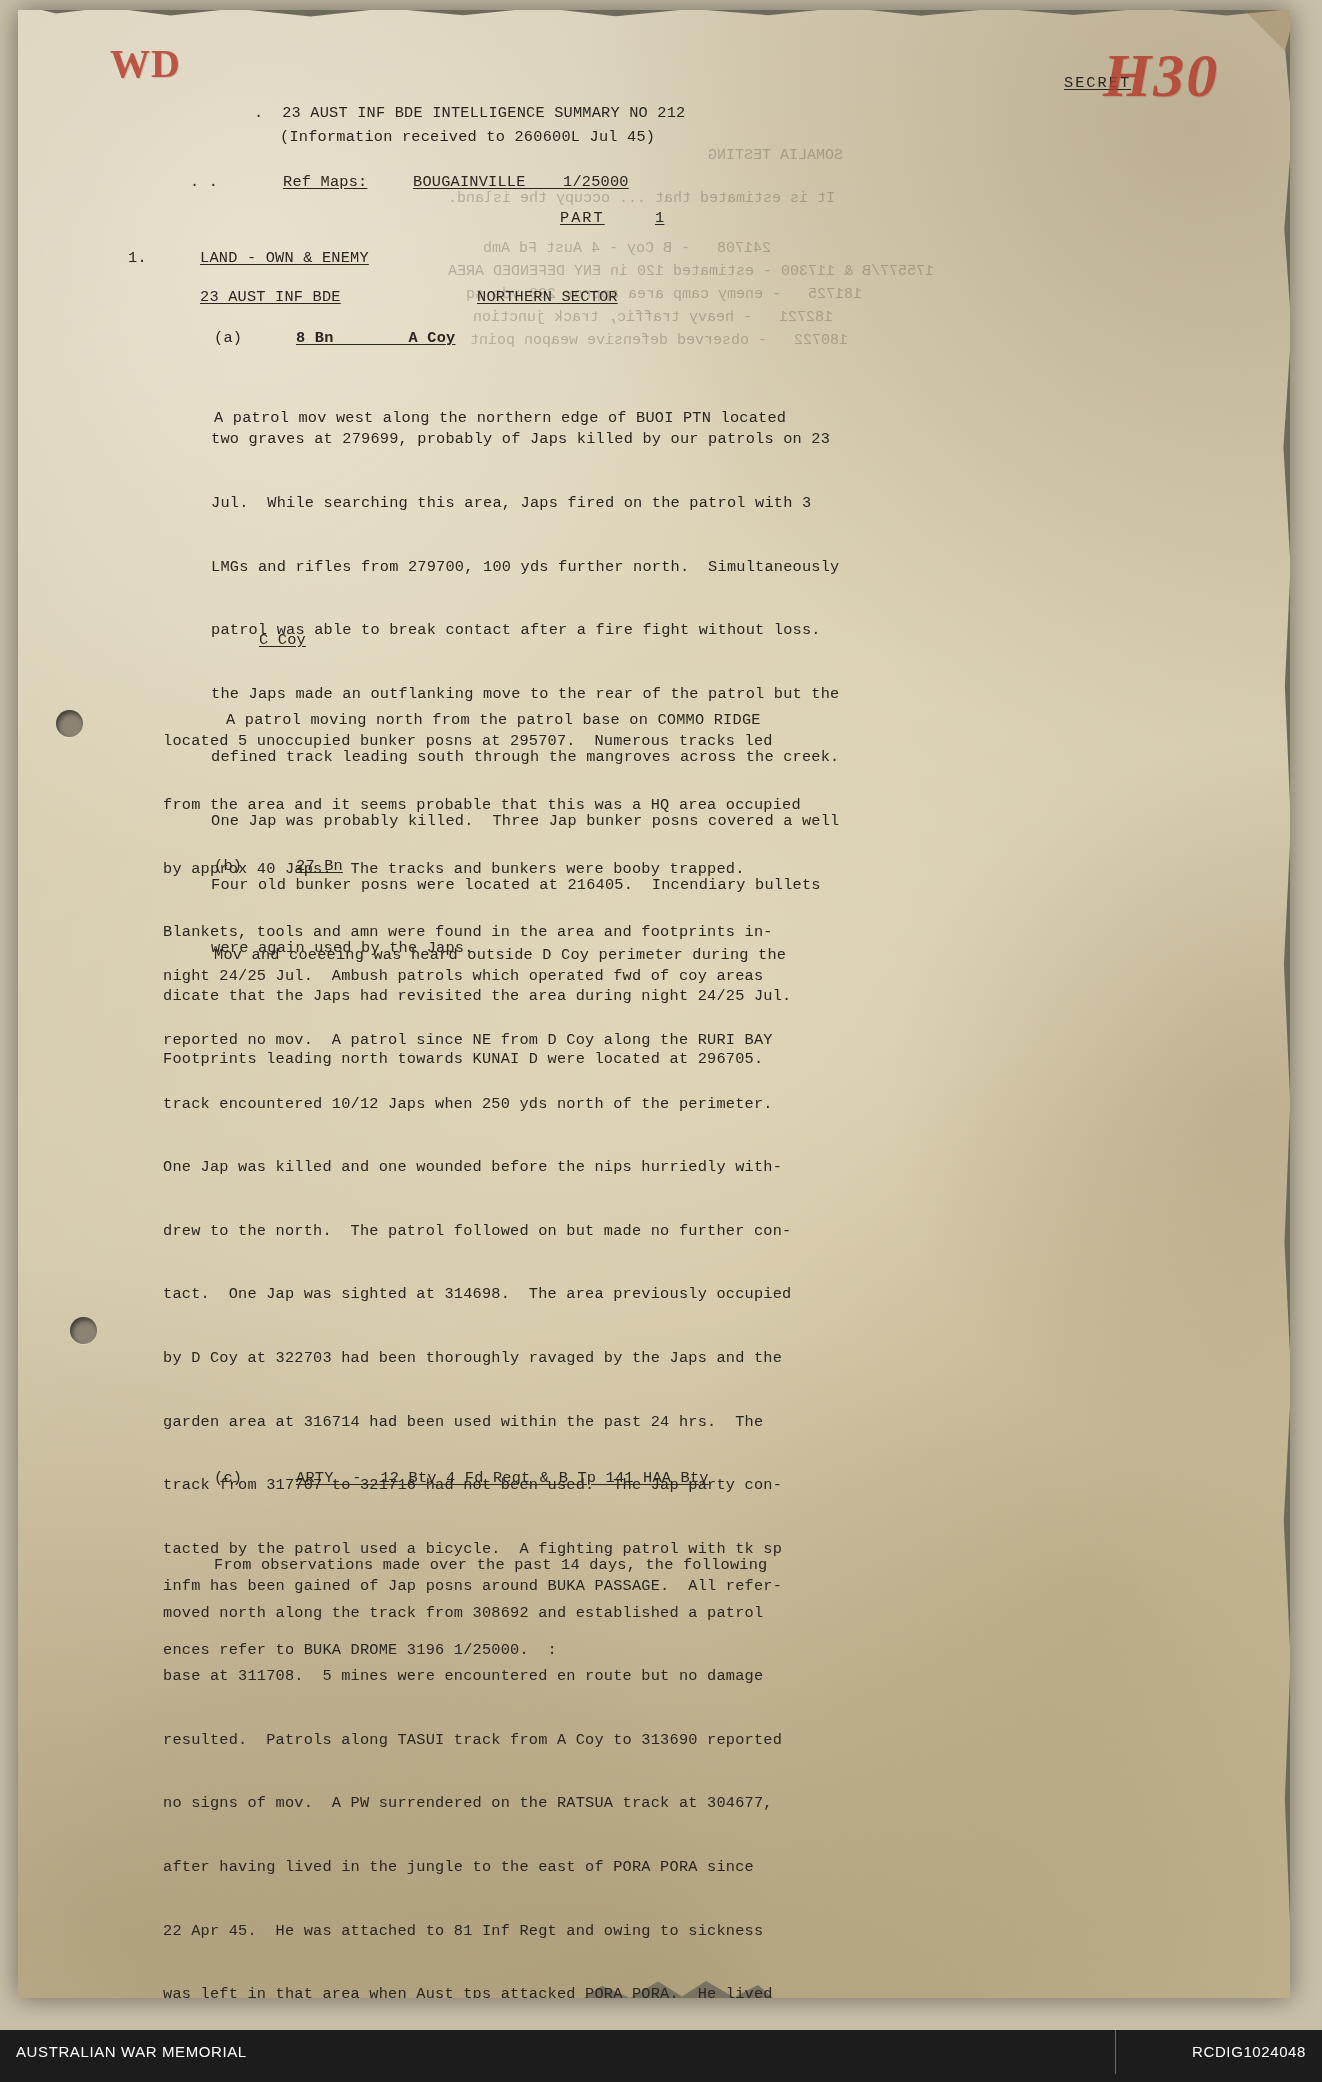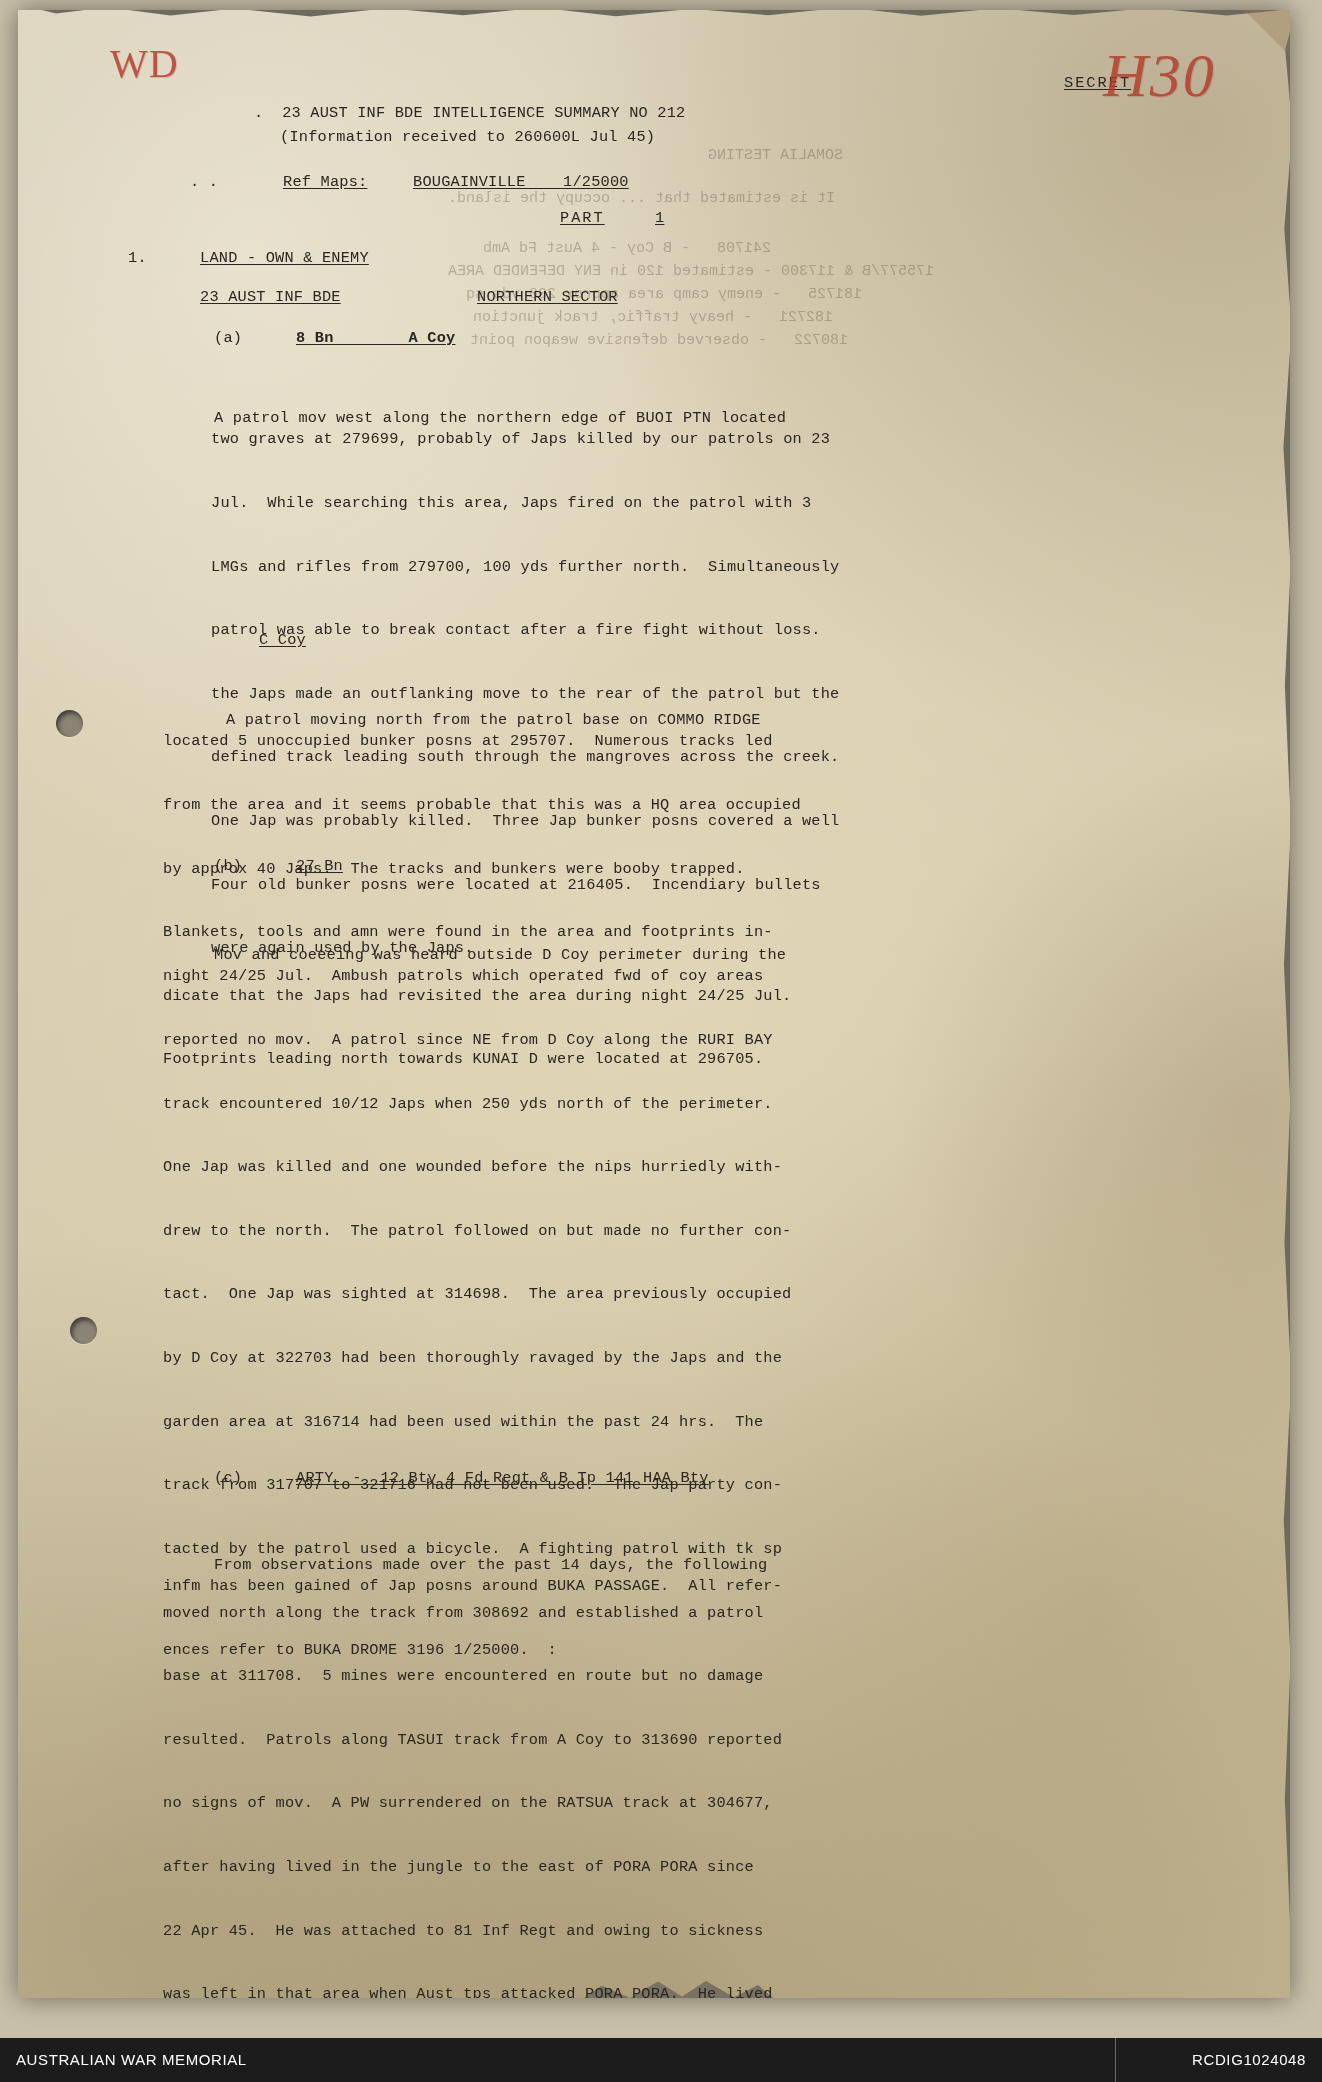--- a/index.html
+++ b/index.html
@@ -110,32 +110,32 @@
     white-space: pre;
     transform: scaleX(-1);
     font-family: "Liberation Mono", "DejaVu Sans Mono", monospace;
   }
 
   
   .crayon {
     position: absolute;
     color: #b33a2b;
     font-family: "Liberation Serif", "DejaVu Serif", serif;
-    font-weight: normal;
+    font-weight: bold;
     opacity: 0.82;
     text-shadow: 1px 1px 0 rgba(150,60,40,0.25);
   }
   #wd { left: 92px; top: 30px; font-size: 40px; letter-spacing: 1px; }
   #h30 { left: 1085px; top: 30px; font-size: 62px; letter-spacing: 2px; font-style: italic; }
 
   
   #footer {
     position: absolute;
     left: 0; bottom: 0;
-    width: 1322px; height: 44px;
+    width: 1322px; height: 52px;
     background: #1c1c1c;
     color: #ffffff;
     font-family: "Liberation Sans", sans-serif;
     font-size: 15px;
   }
   #footer .left { position: absolute; left: 16px; top: 13px; letter-spacing: 0.6px; }
   #footer .right { position: absolute; right: 16px; top: 13px; letter-spacing: 0.6px; }
   #footer .divider {
     position: absolute; right: 206px; top: 0; width: 1px; height: 44px;
     background: #6a6a6a;

